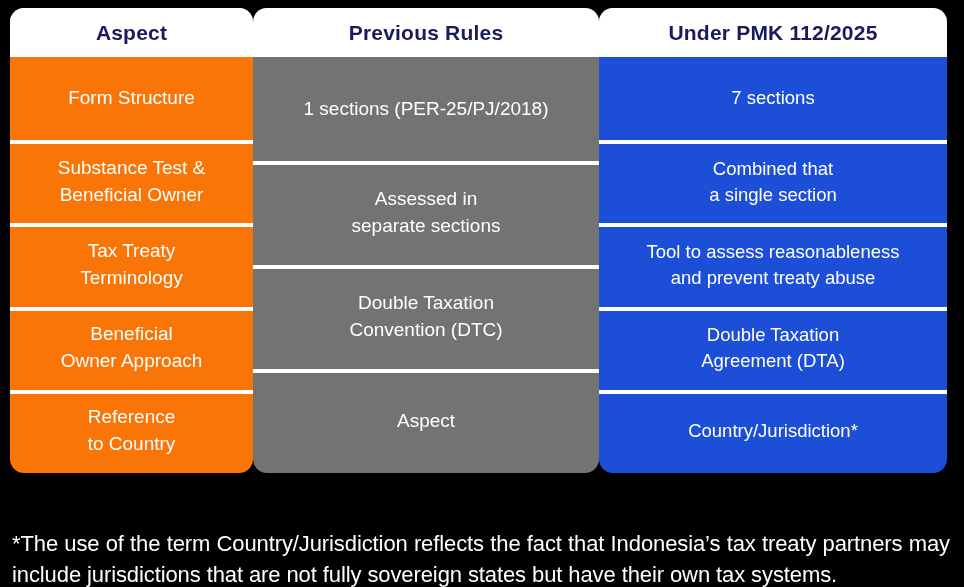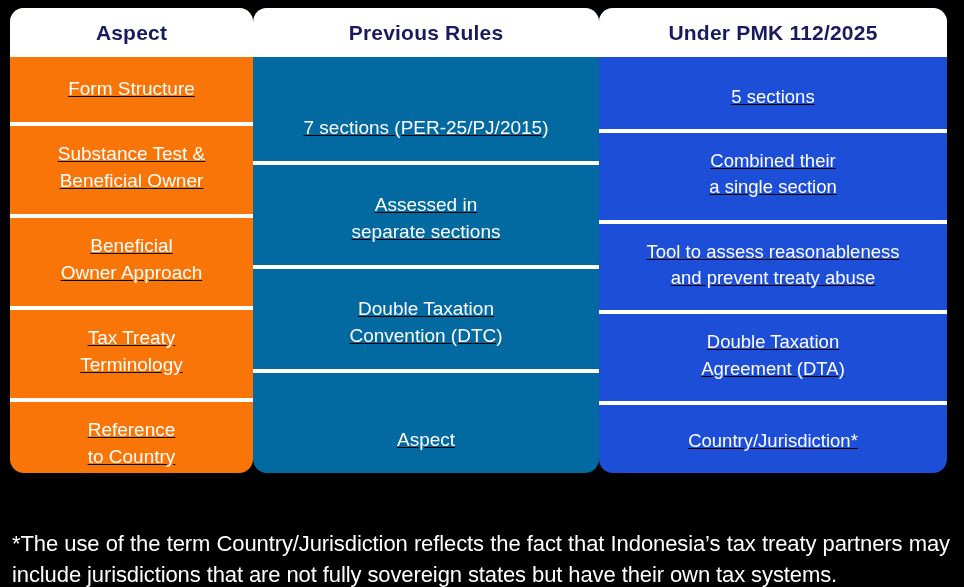--- a/index.html
+++ b/index.html
@@ -30,21 +30,21 @@
 
   .table-column {
     position: relative;
     display: flex;
     flex-direction: column;
     border-radius: 14px;
     overflow: hidden;
   }
 
   #column-aspect      { width: 243px; background: #F97507; }
-  #column-previous    { width: 346px; background: #0369a1; }
+  #column-previous    { width: 346px; background: #737373; }
   #column-pmk         { width: 348px; background: #1d4ed8; }
 
   
   .column-header {
     height: 49px;
     background: #FFFFFF;
     display: flex;
     align-items: center;
     justify-content: center;
     flex: 0 0 auto;
@@ -60,26 +60,25 @@
 
   .column-body {
     flex: 1 1 auto;
     display: flex;
     flex-direction: column;
   }
 
   .table-cell {
     flex: 1 1 0;
     display: flex;
-    align-items: flex-end;
+    align-items: center;
     justify-content: center;
     text-align: center;
-    padding: 19px 10px;
+    padding: 12px 10px;
     position: relative;
-    text-decoration: underline;
   }
 
   .table-cell + .table-cell::before {
     content: "";
     position: absolute;
     top: 0;
     left: 0;
     right: 0;
     height: 4px;
     background: #FFFFFF;
@@ -119,41 +118,41 @@
     </div>
     <div class="column-body">
       <div class="table-cell">
         <span class="cell-text">Form Structure</span>
       </div>
       <div class="table-cell">
         <span class="cell-text">Substance Test &amp;
 Beneficial Owner</span>
       </div>
       <div class="table-cell">
+        <span class="cell-text">Tax Treaty
+Terminology</span>
+      </div>
+      <div class="table-cell">
         <span class="cell-text">Beneficial
 Owner Approach</span>
-      </div>
-      <div class="table-cell">
-        <span class="cell-text">Tax Treaty
-Terminology</span>
       </div>
       <div class="table-cell">
         <span class="cell-text">Reference
 to Country</span>
       </div>
     </div>
   </div>
 
   <div class="table-column" id="column-previous">
     <div class="column-header">
       <span class="column-header-label">Previous Rules</span>
     </div>
     <div class="column-body">
       <div class="table-cell">
-        <span class="cell-text">7 sections (PER-25/PJ/2015)</span>
+        <span class="cell-text">1 sections (PER-25/PJ/2018)</span>
       </div>
       <div class="table-cell">
         <span class="cell-text">Assessed in
 separate sections</span>
       </div>
       <div class="table-cell">
         <span class="cell-text">Double Taxation
 Convention (DTC)</span>
       </div>
       <div class="table-cell">
@@ -161,24 +160,24 @@
       </div>
     </div>
   </div>
 
   <div class="table-column" id="column-pmk">
     <div class="column-header">
       <span class="column-header-label">Under PMK 112/2025</span>
     </div>
     <div class="column-body">
       <div class="table-cell">
-        <span class="cell-text">5 sections</span>
+        <span class="cell-text">7 sections</span>
       </div>
       <div class="table-cell">
-        <span class="cell-text">Combined their
+        <span class="cell-text">Combined that
 a single section</span>
       </div>
       <div class="table-cell">
         <span class="cell-text">Tool to assess reasonableness
 and prevent treaty abuse</span>
       </div>
       <div class="table-cell">
         <span class="cell-text">Double Taxation
 Agreement (DTA)</span>
       </div>

